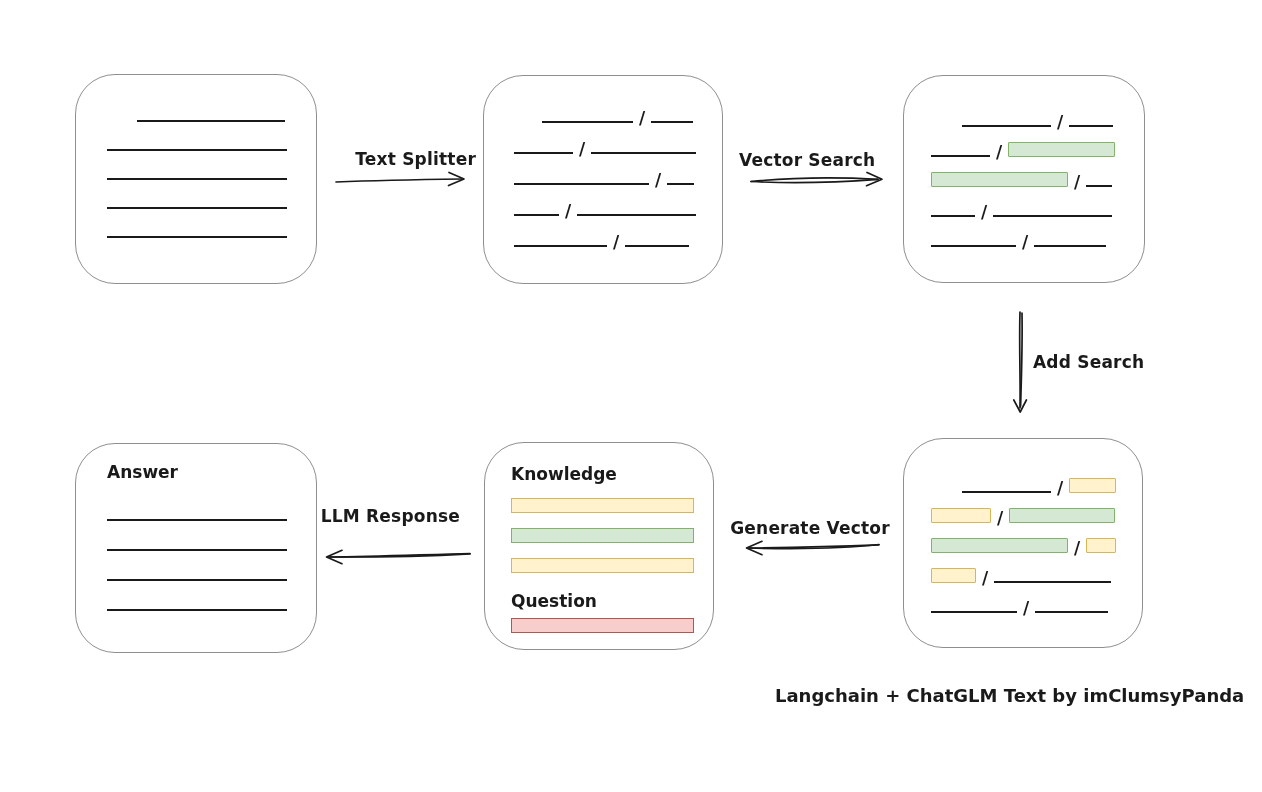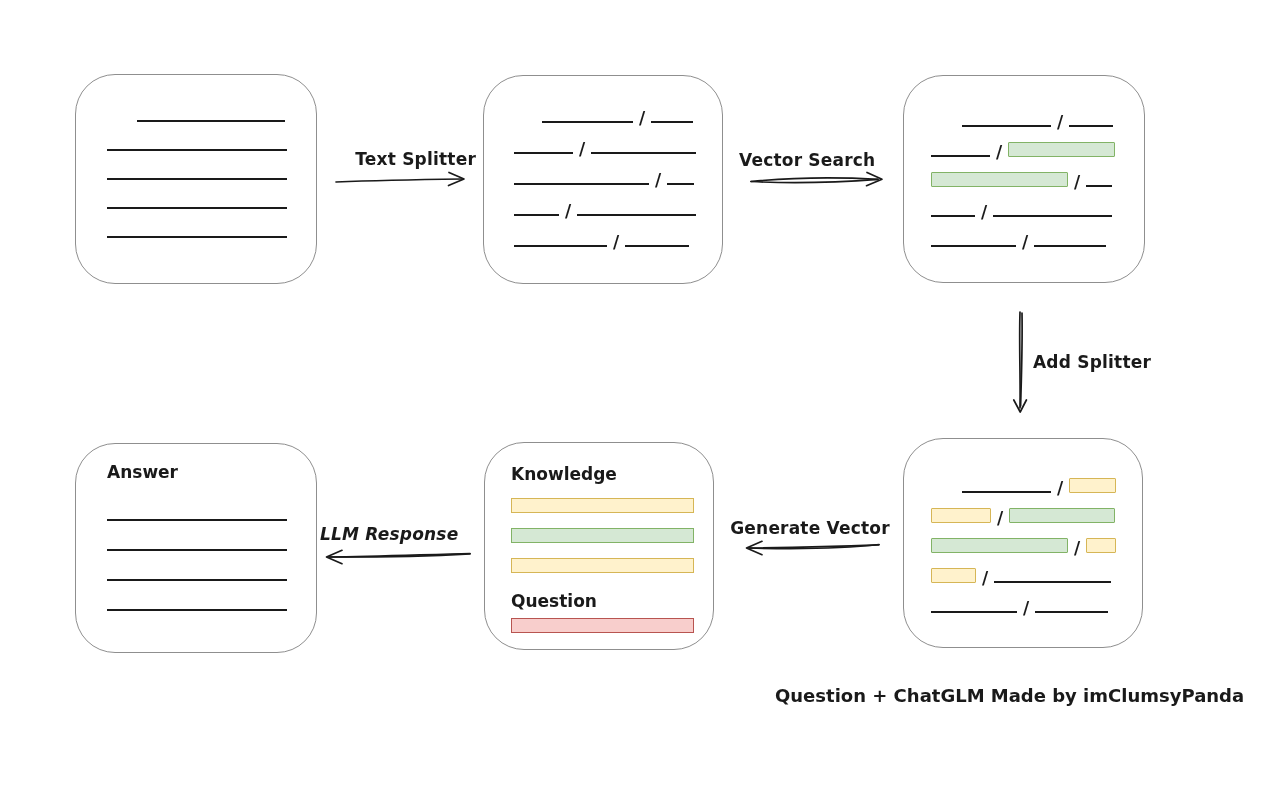--- a/index.html
+++ b/index.html
@@ -43,21 +43,21 @@
   .bars-wrap { display:flex; flex-direction:column; gap:15px; margin:13px 0 0 26px; }
   #prompt-box .bars-wrap.q { margin-top:6px; }
   .bar { height:13px; border:1.5px solid; width:181px; }
 
   .arrow-label { position:absolute; font-size:17px; font-weight:600;
                  letter-spacing:.2px; white-space:nowrap; line-height:20px; }
   #lbl-ts { left:331px;  top:149px; width:145px; text-align:right; }
   #lbl-vs { left:739px;  top:150px; width:142px; text-align:left; }
   #lbl-ac { left:1033px; top:352px; }
   #lbl-gp { left:728px;  top:518px; width:164px; text-align:center; }
-  #lbl-lr { left:320px;  top:524px; width:140px; text-align:left;font-style:italic; }
+  #lbl-lr { left:320px;  top:506px; width:140px; text-align:right; }
 
   .caption { position:absolute; left:775px; top:685px; width:402px;
              text-align:center; font-size:18px; font-weight:600; white-space:nowrap; }
 
   svg.arrows { position:absolute; left:0; top:0; pointer-events:none; }
   svg.arrows path { stroke:#1a1a1a; stroke-width:1.7; fill:none;
                     stroke-linecap:round; stroke-linejoin:round; }
 </style>
 </head>
 <body>
@@ -212,18 +212,18 @@
     <div class="lines-wrap">
         <div class="hline" style="width: 180px;"></div>
         <div class="hline" style="width: 180px;"></div>
         <div class="hline" style="width: 180px;"></div>
         <div class="hline" style="width: 180px;"></div>
       </div>
   </div>
 
   <div class="arrow-label" id="lbl-ts">Text Splitter</div>
   <div class="arrow-label" id="lbl-vs">Vector Search</div>
-  <div class="arrow-label" id="lbl-ac">Add Splitter</div>
+  <div class="arrow-label" id="lbl-ac">Add Search</div>
   <div class="arrow-label" id="lbl-gp">Generate Vector</div>
   <div class="arrow-label" id="lbl-lr">LLM Response</div>
 
-  <div class="caption">Question + ChatGLM Made by imClumsyPanda</div>
+  <div class="caption">Langchain + ChatGLM Text by imClumsyPanda</div>
 </div>
 
 </body></html>

